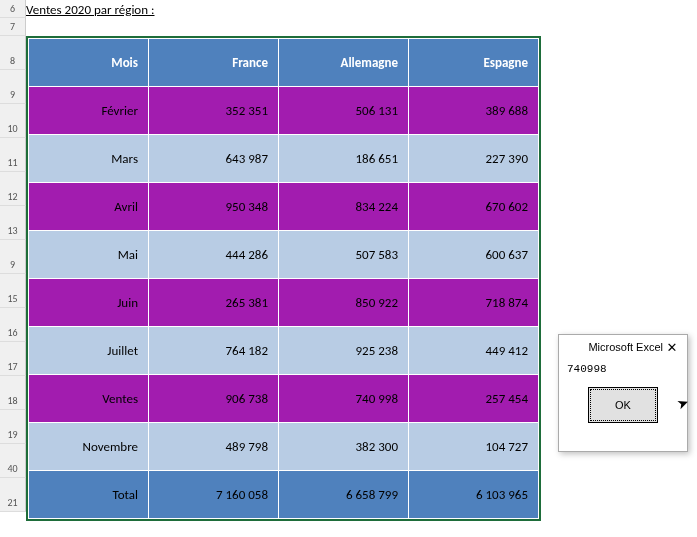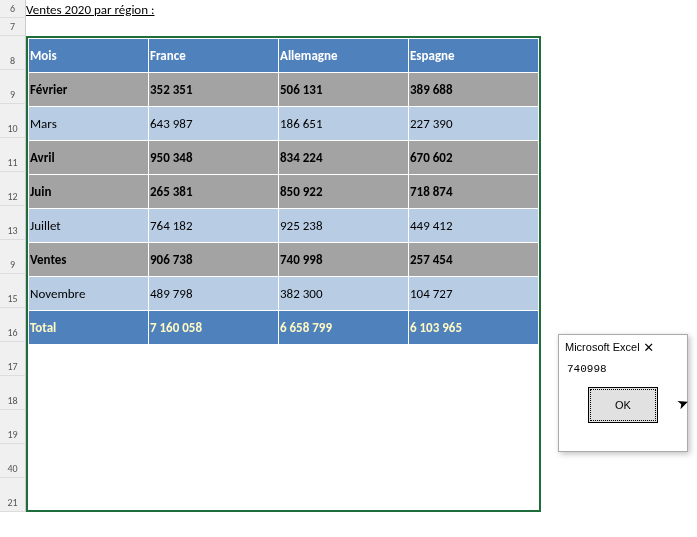--- a/index.html
+++ b/index.html
@@ -49,37 +49,37 @@
   }
   table.data {
     border-collapse: collapse;
     table-layout: fixed;
   }
   table.data col.c-mois { width: 120px; }
   table.data col.c-fr { width: 130px; }
   table.data col.c-de { width: 130px; }
   table.data col.c-es { width: 130px; }
   table.data th, table.data td {
-    height: 34px;
+    height: 48px;
     padding-right: 10px;
-    text-align: left;
+    text-align: right;
     font-size: 13px;
     border: 1px solid #fff;
   }
   table.data th {
     background: #4f81bd;
     color: #fff;
     font-weight: bold;
   }
   table.data tr.odd td { background: #b8cce4; }
-  table.data tr.even td { background: #a3a3a3; font-weight: bold; }
+  table.data tr.even td { background: #a21caf; }
   table.data tr.total td {
     background: #4f81bd;
-    color: #fef9c3;
-    font-weight: bold;
+    color: #000000;
+    font-weight: normal;
   }
   .bodyrow {
     display: flex;
     align-items: stretch;
   }
   .bodyrow .rowhead {
     height: 34px;
   }
   .table-wrap {
     border: 2px solid #1e6d3a;
@@ -93,21 +93,21 @@
     width: 130px;
     height: 118px;
     background: #ffffff;
     border: 1px solid #aaa;
     box-shadow: 2px 2px 6px rgba(0,0,0,0.25);
     font-family: "Segoe UI", Arial, sans-serif;
     font-size: 11px;
   }
   .dialog .titlebar {
     display: flex;
-    justify-content: flex-start;
+    justify-content: flex-end;
     align-items: center;
     height: 24px;
     padding: 0 6px;
   }
   .dialog .closebtn {
     width: 18px;
     height: 18px;
     display: flex;
     align-items: center;
     justify-content: center;
@@ -206,20 +206,26 @@
             <td>643 987</td>
             <td>186 651</td>
             <td>227 390</td>
           </tr>
           <tr class="even">
             <td>Avril</td>
             <td>950 348</td>
             <td>834 224</td>
             <td>670 602</td>
           </tr>
+          <tr class="odd">
+            <td>Mai</td>
+            <td>444 286</td>
+            <td>507 583</td>
+            <td>600 637</td>
+          </tr>
           <tr class="even">
             <td>Juin</td>
             <td>265 381</td>
             <td>850 922</td>
             <td>718 874</td>
           </tr>
           <tr class="odd">
             <td>Juillet</td>
             <td>764 182</td>
             <td>925 238</td>

